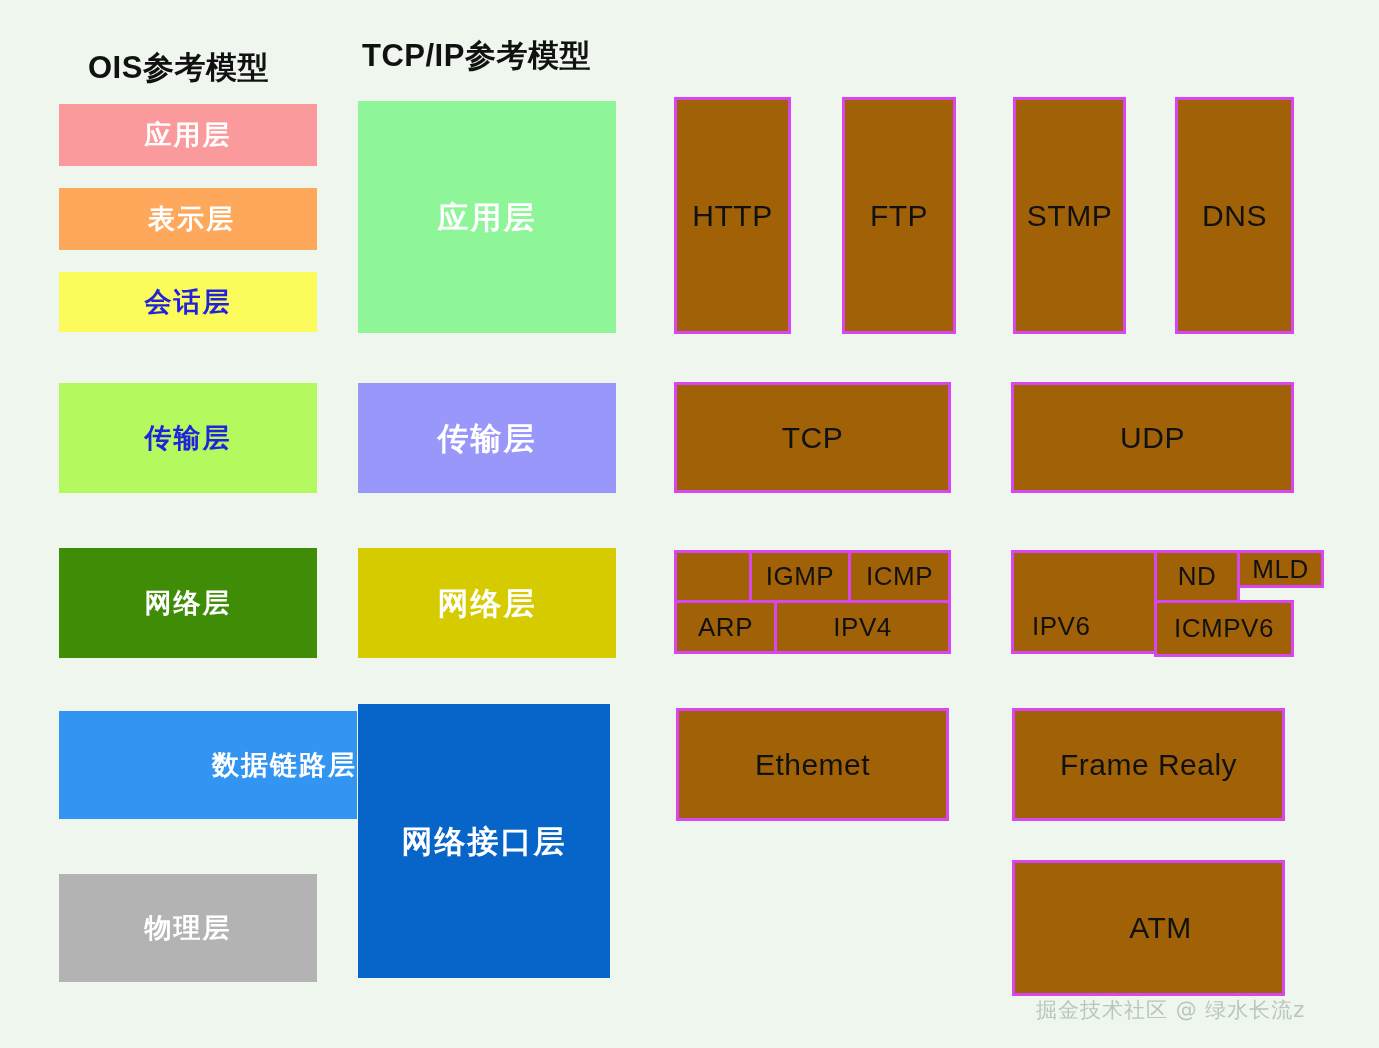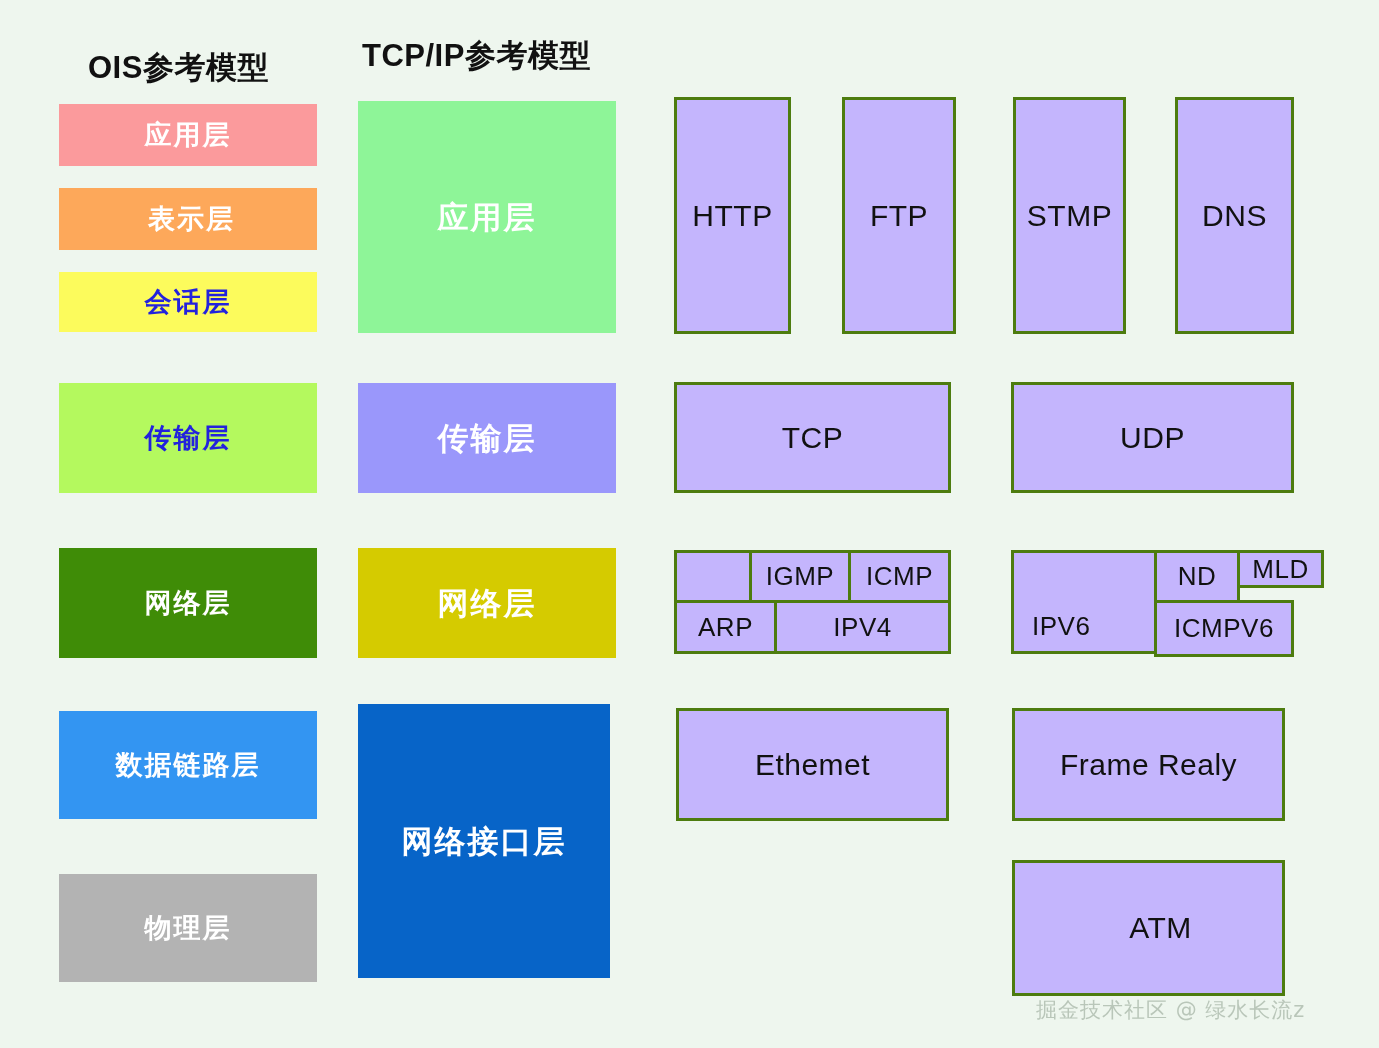--- a/index.html
+++ b/index.html
@@ -45,22 +45,22 @@
     line-height: 1;
   }
   .layer-label.big {
     font-size: 31px;
   }
 
   
   .proto-box {
     position: absolute;
     box-sizing: border-box;
-    border: 3px solid #4d7c0f;
-    background: #c4b5fd;
+    border: 3px solid #d946ef;
+    background: #a16207;
     display: flex;
     align-items: center;
     justify-content: center;
   }
   .proto-label {
     font-size: 30px;
     font-weight: 400;
     color: #111111;
     letter-spacing: 0.5px;
     white-space: nowrap;
@@ -105,21 +105,21 @@
   </div>
 
   <div class="layer-box" style="left:59px; top:383px; width:258px; height:110px; background:#b4f95e;">
     <span class="layer-label" style="color:#2222dd;">传输层</span>
   </div>
 
   <div class="layer-box" style="left:59px; top:548px; width:258px; height:110px; background:#3f8c07;">
     <span class="layer-label" style="color:#ffffff;">网络层</span>
   </div>
 
-  <div class="layer-box" style="left:59px; top:711px; width:258px; height:108px; background:#3395f2;">
+  <div class="layer-box" style="left:59px; top:711px; width:298px; height:108px; background:#3395f2;justify-content:flex-end;">
     <span class="layer-label" style="color:#ffffff;">数据链路层</span>
   </div>
 
   <div class="layer-box" style="left:59px; top:874px; width:258px; height:108px; background:#b3b3b3;">
     <span class="layer-label" style="color:#ffffff;">物理层</span>
   </div>
 
   <div class="layer-box" style="left:358px; top:101px; width:258px; height:232px; background:#8ef598;">
     <span class="layer-label big" style="color:#ffffff;">应用层</span>
   </div>

